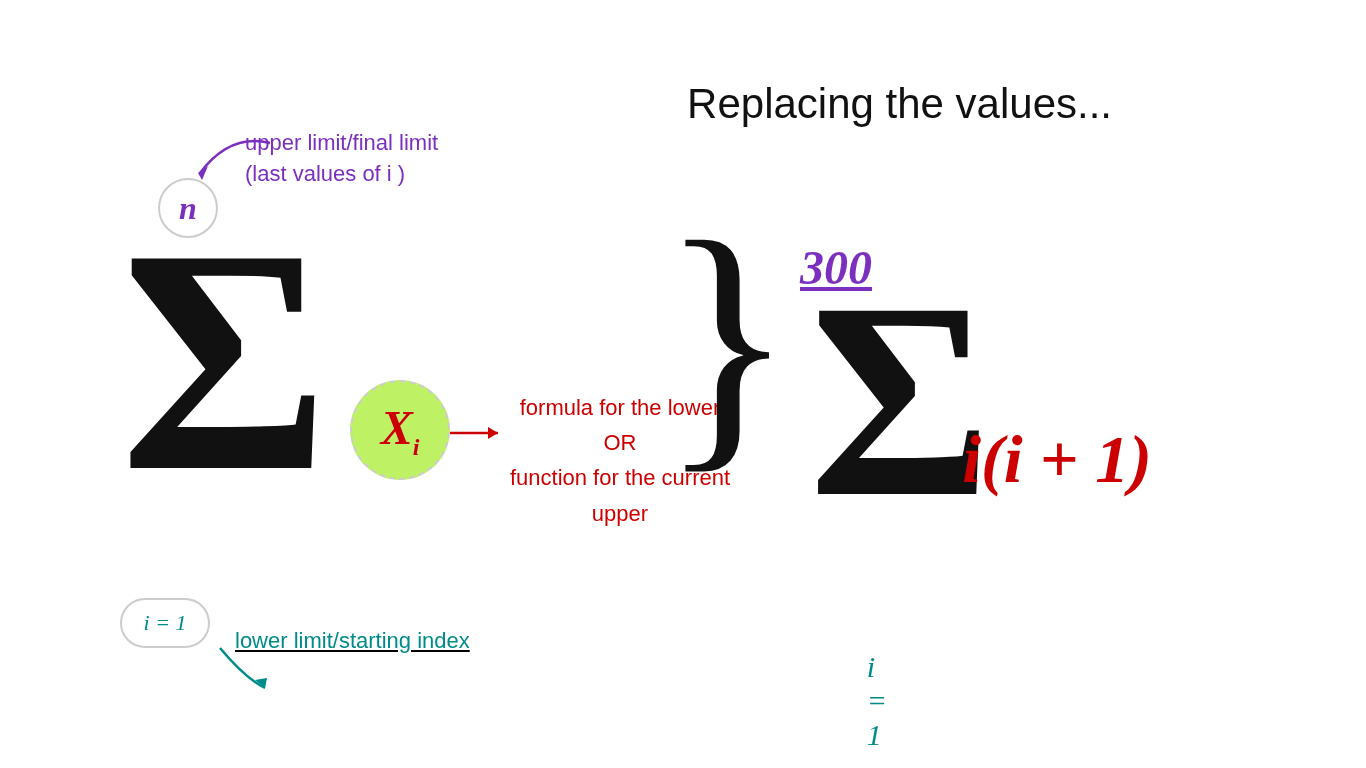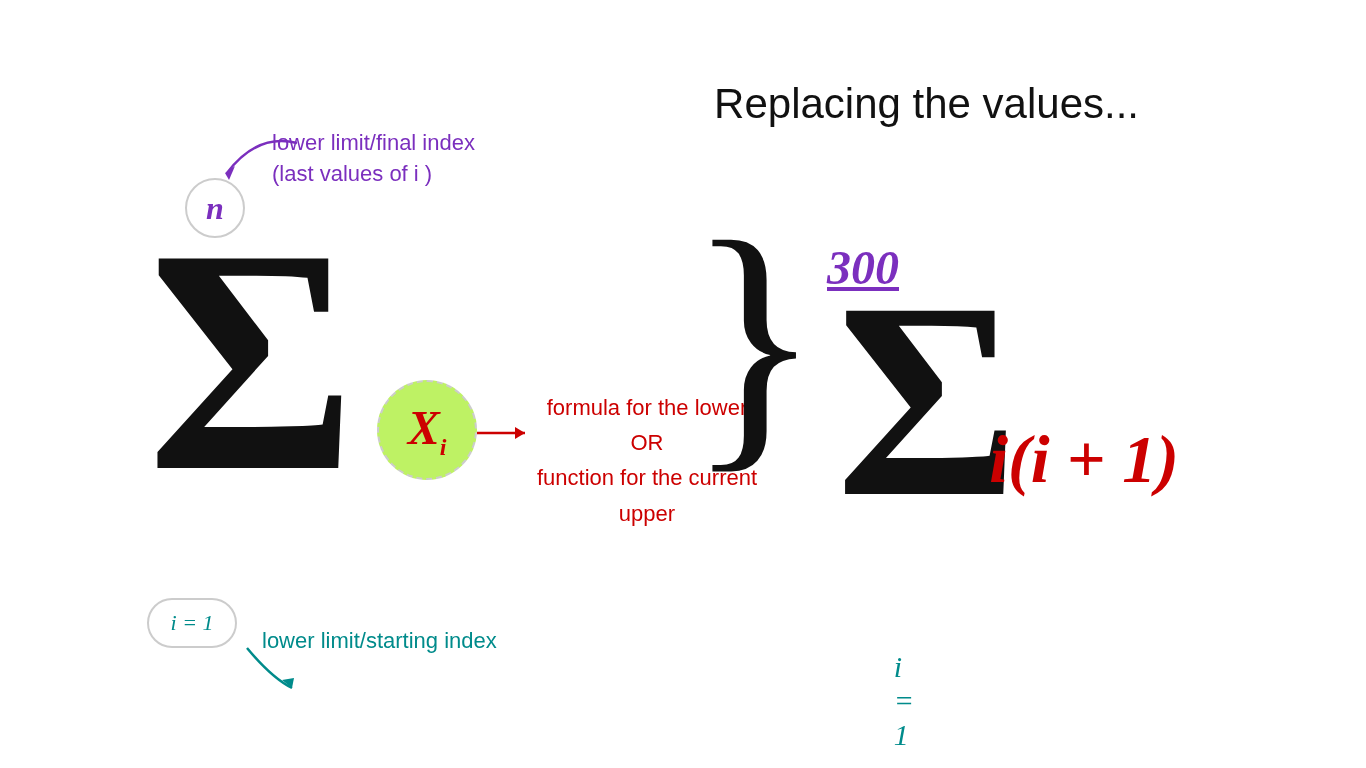--- a/index.html
+++ b/index.html
@@ -9,21 +9,20 @@
       background: #ffffff;
       font-family: Arial, sans-serif;
       overflow: hidden;
       position: relative;
     }
 
     .page-container {
       width: 1232px;
       height: 768px;
       position: relative;
-      margin-left: 27px;
     }
 
     
     .title {
       position: absolute;
       top: 80px;
       right: 120px;
       font-size: 42px;
       font-weight: 400;
       color: #111111;
@@ -141,20 +140,21 @@
       position: absolute;
       left: 110px;
       top: 68px;
     }
 
     
     .lower-annotation {
       position: absolute;
       left: 175px;
       top: 566px;
+      text-decoration: underline;
     }
     .lower-annotation .ann-text {
       font-size: 22px;
       color: #008B8B;
       line-height: 1.4;
     }
 
     
     .lower-arrow-svg {
       position: absolute;
@@ -270,21 +270,21 @@
       </span>
     </div>
 
     <svg class="upper-arrow-svg" width="120" height="80" viewBox="0 0 120 80">
 
       <path d="M 100 15 Q 60 5 30 45" fill="none" stroke="#7B2FBE" stroke-width="2.5"></path>
       <polygon points="28,45 38,38 32,52" fill="#7B2FBE"></polygon>
     </svg>
 
     <div class="upper-annotation">
-      <div class="ann-text">lower limit/final index</div>
+      <div class="ann-text">upper limit/final limit</div>
       <div class="ann-text">(last values of i )</div>
     </div>
 
     <svg class="lower-arrow-svg" width="100" height="80" viewBox="0 0 100 80">
 
       <path d="M 45 30 Q 70 60 90 70" fill="none" stroke="#008B8B" stroke-width="2.5"></path>
       <polygon points="90,70 80,62 92,60" fill="#008B8B"></polygon>
     </svg>
 
     <div class="lower-annotation">

